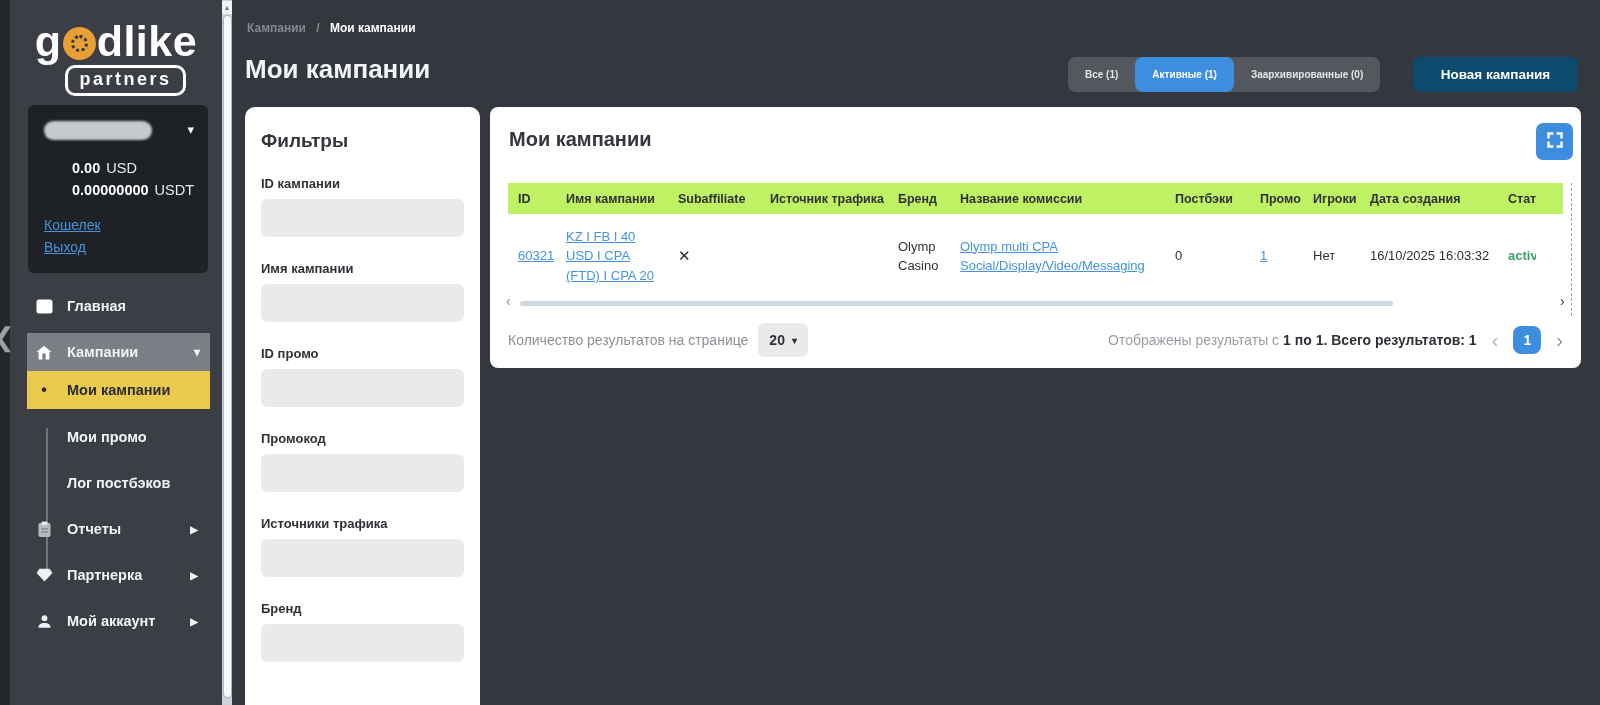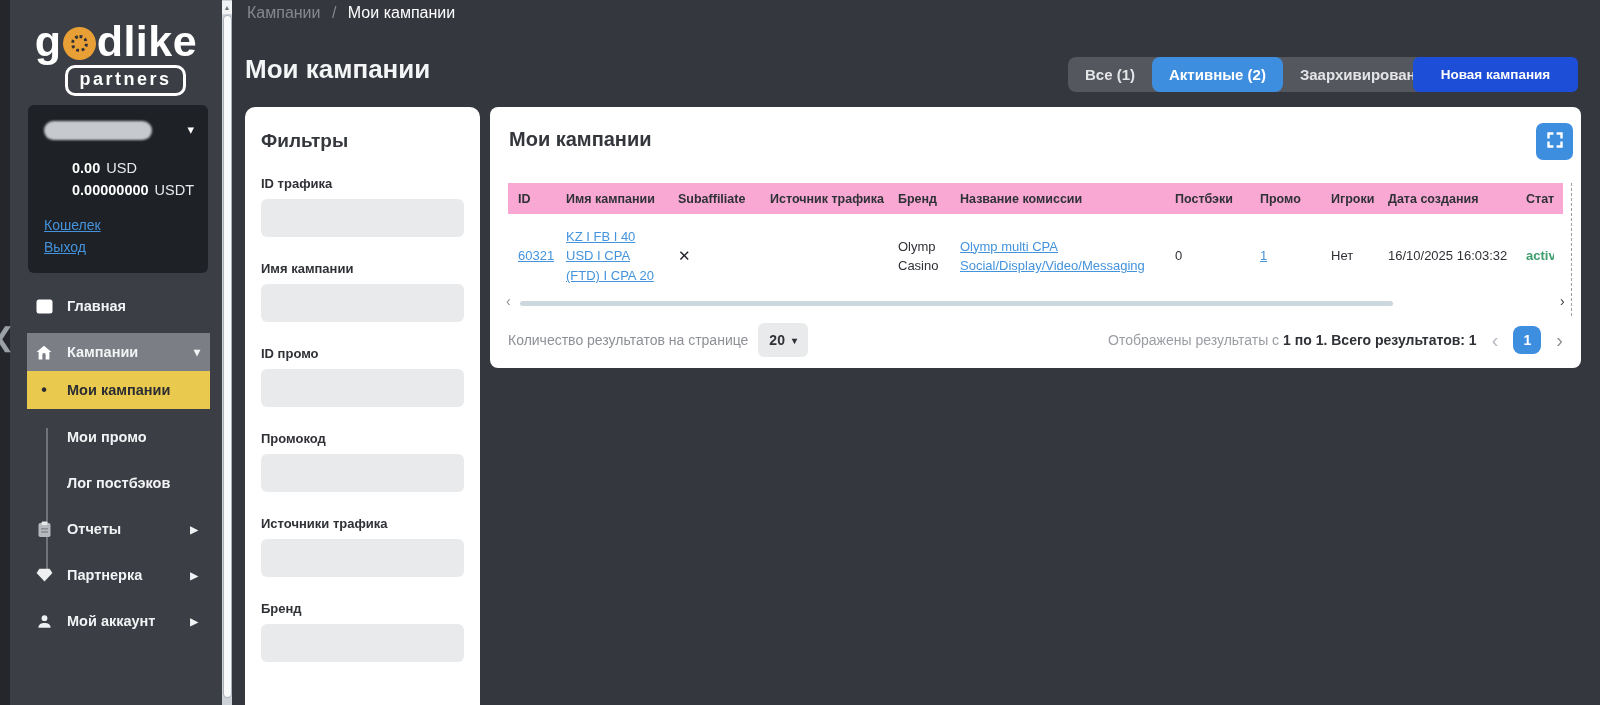--- a/index.html
+++ b/index.html
@@ -37,54 +37,54 @@
   .mi .arrow-right { position:absolute; right:12px; font-size:10px; }
   .bullet { width:18px; margin:0 14px 0 8px; text-align:center; font-size:16px; }
   .sub-line { position:absolute; left:36px; top:141px; width:2px; height:141px; background:rgba(255,255,255,0.28); }
 
   
   .vscroll { position:absolute; left:222px; top:0; width:10px; height:705px; background:#ccd2d8; z-index:6; }
   .vscroll-up { position:absolute; top:1px; left:0; width:10px; height:13px; background:#f0f2f4; color:#6f7479; font-size:7px; text-align:center; line-height:13px; cursor:pointer; }
   .vscroll-thumb { position:absolute; top:15px; left:0.5px; width:9px; height:683px; background:#f7f9fa; border:1px solid #aab1b8; border-radius:4px; cursor:pointer; }
 
   
-  .breadcrumb { position:absolute; left:247px; top:4px; font-size:16px; font-weight:400; color:#85888e; }
+  .breadcrumb { position:absolute; left:247px; top:21px; font-size:12px; font-weight:700; color:#85888e; }
   .breadcrumb .sep { margin:0 7px; }
   .breadcrumb .current { color:#fff; }
   .breadcrumb .parent { cursor:pointer; }
   .page-title { position:absolute; left:245px; top:54px; font-size:26px; font-weight:600; color:#f4f5f6; }
 
   .tabs { position:absolute; left:1068px; top:57px; height:35px; background:#54575d; border-radius:8px; display:flex; align-items:stretch; }
-  .tab { display:flex; align-items:center; padding:0 17px; font-size:15px; font-weight:600; color:#e4e5e7; cursor:pointer; border-radius:8px; }
+  .tab { display:flex; align-items:center; padding:0 17px; font-size:10px; font-weight:600; color:#e4e5e7; cursor:pointer; border-radius:8px; }
   .tab-active { background:#3e8ee0; color:#fff; }
-  .btn-new { position:absolute; left:1413px; top:57px; width:165px; height:35px; background:#1d4ed8; border:none; border-radius:6px; color:#fff; font-size:13.5px; font-weight:700; font-family:inherit; cursor:pointer; }
+  .btn-new { position:absolute; left:1413px; top:57px; width:165px; height:35px; background:#0c4a6e; border:none; border-radius:6px; color:#fff; font-size:13.5px; font-weight:700; font-family:inherit; cursor:pointer; }
 
   
   .fcard { position:absolute; left:245px; top:107px; width:235px; height:598px; background:#fff; border-radius:10px 10px 0 0; padding:23px 16px; }
   .fcard-title { font-size:19px; font-weight:600; color:#33363b; }
   .ffield { margin-top:24px; }
   .flabel { font-size:13px; font-weight:700; color:#2f3136; }
   .finput { display:block; width:100%; height:38px; margin-top:8px; background:#e9eaeb; border:none; border-radius:6px; padding:0 10px; font-size:14px; font-family:inherit; color:#2f3136; }
 
   
   .tcard { position:absolute; left:490px; top:107px; width:1091px; height:261px; background:#fff; border-radius:8px; }
   .tcard-title { position:absolute; left:19px; top:21px; font-size:20px; font-weight:600; color:#33363b; }
   .expand-btn { position:absolute; left:1046px; top:16px; width:37px; height:37px; background:#3e8ee0; border:none; border-radius:7px; cursor:pointer; display:flex; align-items:center; justify-content:center; }
 
-  .thead { position:absolute; left:18px; top:76px; width:1055px; height:31px; background:#f9a8d4; display:flex; align-items:center; font-size:12.5px; font-weight:700; color:#2f3136; }
+  .thead { position:absolute; left:18px; top:76px; width:1055px; height:31px; background:#bef264; display:flex; align-items:center; font-size:12.5px; font-weight:700; color:#2f3136; }
   .trow { position:absolute; left:18px; top:107px; width:1055px; height:84px; display:flex; align-items:center; font-size:13px; color:#2f3136; line-height:1.5; }
   .c { flex:none; overflow:hidden; white-space:normal; }
   .c-id { width:58px; padding-left:10px; }
   .c-name { width:112px; padding-right:16px; }
   .c-sub { width:92px; }
   .c-src { width:128px; }
   .c-brand { width:62px; padding-right:8px; }
   .c-comm { width:215px; padding-right:10px; }
   .c-post { width:85px; }
-  .c-promo { width:71px; }
+  .c-promo { width:53px; }
   .c-players { width:57px; }
   .c-date { width:138px; white-space:nowrap; }
   .c-status { width:28px; white-space:nowrap; }
   .status-active { color:#3e9e6e; font-weight:600; }
   .xmark { font-size:15px; color:#1e2126; }
   .dashline { position:absolute; left:1081px; top:76px; height:133px; width:0; border-left:1px dashed #9ca0a5; }
 
   .hscroll-left { position:absolute; left:16px; top:186px; font-size:14px; color:#8d9096; cursor:pointer; }
   .hscroll-thumb { position:absolute; left:30px; top:194px; width:873px; height:5px; background:#cdd7de; border-radius:3px; cursor:pointer; }
   .hscroll-right { position:absolute; left:1070px; top:186px; font-size:14px; color:#3a3d42; cursor:pointer; }
@@ -213,30 +213,30 @@
 
   <div class="breadcrumb">
     <span class="parent">Кампании</span>
     <span class="sep">/</span>
     <span class="current">Мои кампании</span>
   </div>
   <div class="page-title">Мои кампании</div>
 
   <div class="tabs">
     <div class="tab">Все (1)</div>
-    <div class="tab tab-active">Активные (2)</div>
+    <div class="tab tab-active">Активные (1)</div>
     <div class="tab">Заархивированные (0)</div>
   </div>
   <button class="btn-new">Новая кампания</button>
 
   <div class="fcard">
     <div class="fcard-title">Фильтры</div>
 
     <div class="ffield">
-      <div class="flabel">ID трафика</div>
+      <div class="flabel">ID кампании</div>
       <input class="finput" value="" style="">
     </div>
     <div class="ffield">
       <div class="flabel">Имя кампании</div>
       <input class="finput" value="" style="">
     </div>
     <div class="ffield">
       <div class="flabel">ID промо</div>
       <input class="finput" value="" style="">
     </div>

